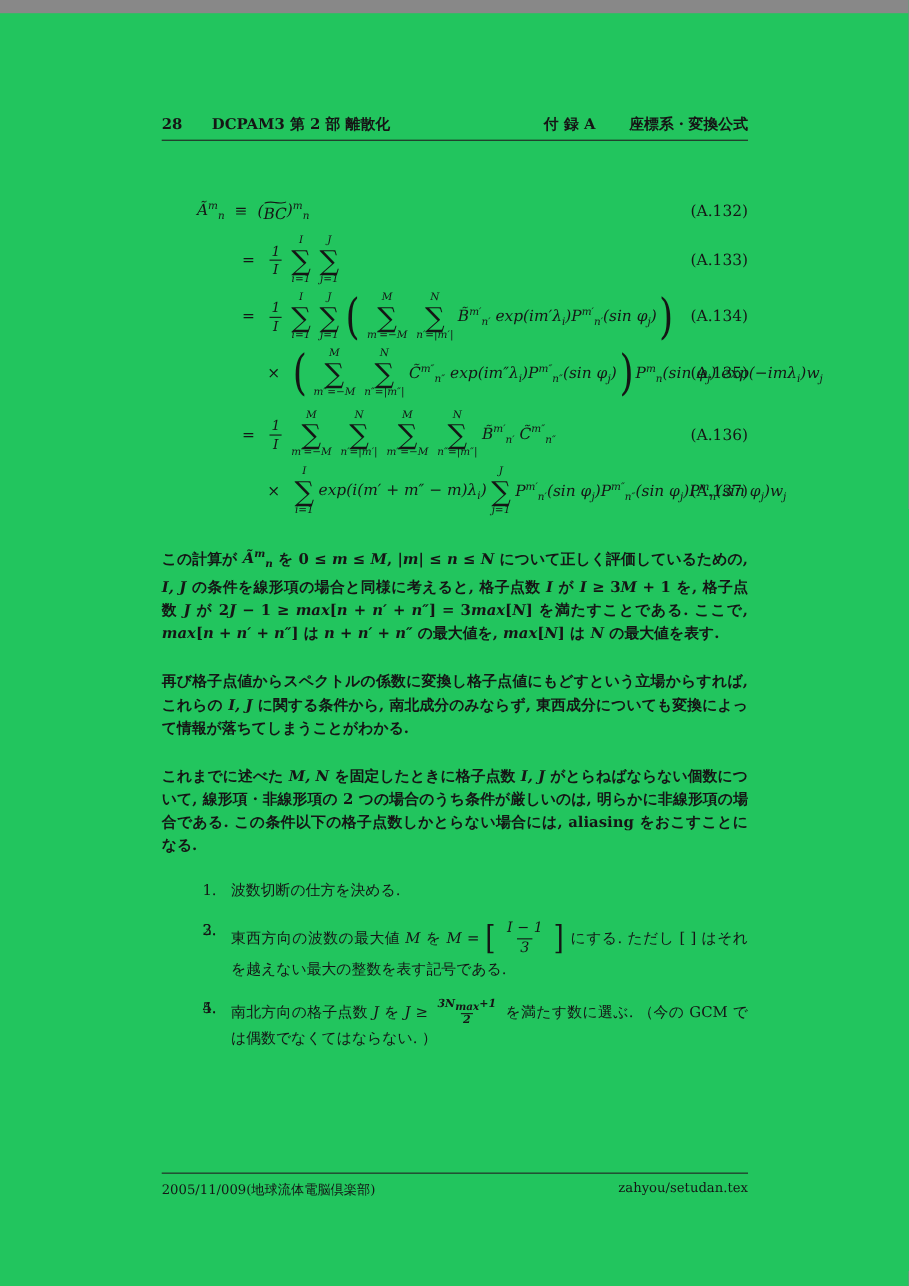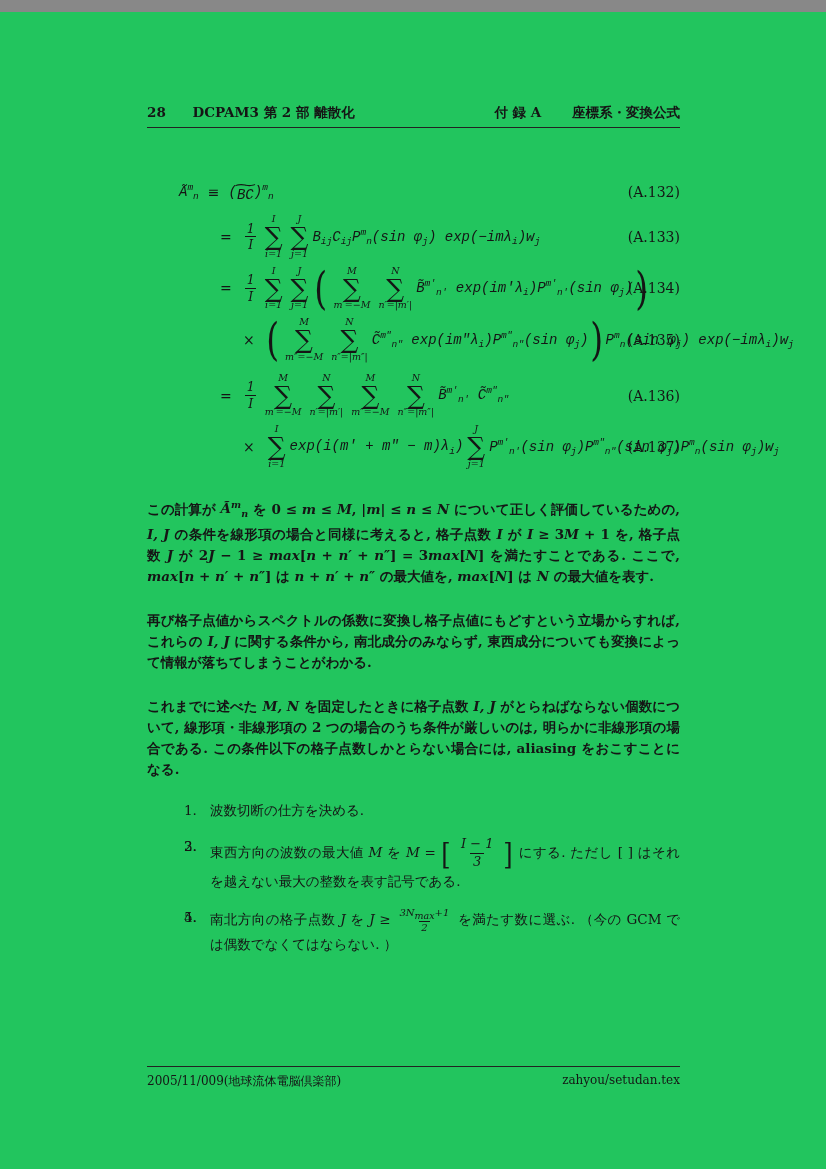--- a/index.html
+++ b/index.html
@@ -16,21 +16,21 @@
   .hdr { display:flex; justify-content:space-between; align-items:baseline;
          margin-top:92px; font-weight:bold; font-size:13.5px; }
   .hdr-left .pgnum { margin-right:22px; }
   .hdr-right span + span { margin-left:26px; }
   .rule { border-top:1px solid #222; margin-top:5px; }
 
   
   .equations { margin-top:52px; }
   .eqrow { position:relative; display:flex; align-items:center; min-height:24px;
            font-family:"DejaVu Serif","Liberation Serif",serif; }
-  .m { font-style:italic; font-size:14px; white-space:nowrap;font-family:Liberation Mono, monospace; }
+  .m { font-style:italic; font-size:14px; white-space:nowrap; }
   .m sup, .m sub, sup, sub { font-size:9.5px; }
   .rel { font-style:normal; font-size:14px; margin:0 9px; }
   .eqnum { position:absolute; right:0; top:50%; transform:translateY(-50%);
            font-style:normal; font-size:14px; }
   .sum { display:inline-flex; flex-direction:column; align-items:center;
          vertical-align:middle; margin:0 4px; line-height:1; }
   .sum .lim { font-size:9.5px; font-style:italic; line-height:1.15; white-space:nowrap; }
   .sum .sig { font-size:25px; font-style:normal; line-height:0.95; }
   .frac { display:inline-flex; flex-direction:column; align-items:center;
           vertical-align:middle; margin:0 3px; line-height:1; }
@@ -56,21 +56,21 @@
            line-height:21px; text-align:justify; }
   .jitem .ino { position:absolute; left:37px; font-style:normal; }
   .bbr { font-size:30px; font-style:normal; font-weight:300; line-height:1;
          vertical-align:middle; transform:scaleX(.8); display:inline-block; }
   .dfrac { display:inline-flex; flex-direction:column; align-items:center;
            vertical-align:middle; line-height:1; margin:0 1px; }
   .dfrac .ft,.dfrac .fb { font-size:13px; font-style:italic; line-height:1.3; padding:0 3px; }
   .dfrac .fb { border-top:1px solid #151515; }
   .sfrac { display:inline-flex; flex-direction:column; align-items:center;
            vertical-align:middle; line-height:1; margin:0 2px; }
-  .sfrac .ft,.sfrac .fb { font-size:10px; font-style:italic; line-height:1.2; padding:0 2px; }
+  .sfrac .ft,.sfrac .fb { font-size:10px; font-style:italic; line-height:1.2; padding:0 2px;font-weight:bold; }
   .sfrac .fb { border-top:1px solid #151515; }
 
   
   .footer { position:absolute; left:147px; right:146px; top:1054px; }
   .footer .frow { display:flex; justify-content:space-between; margin-top:6px;
                   font-size:12px; }
 </style>
 </head>
 <body>
 
@@ -112,21 +112,20 @@
         <span class="sum">
           <span class="lim">I</span>
           <span class="sig">∑</span>
           <span class="lim">i=1</span>
         </span>
         <span class="sum">
           <span class="lim">J</span>
           <span class="sig">∑</span>
           <span class="lim">j=1</span>
         </span>
-        <span class="m">B<sub>ij</sub>C<sub>ij</sub>P<sup>m</sup><sub>n</sub>(sin φ<sub>j</sub>) exp(−imλ<sub>i</sub>)w<sub>j</sub></span>
         <span class="eqnum">(A.133)</span>
       </div>
 
       <div class="eqrow r-eq gap-s">
         <span class="rel">=</span>
         <span class="frac">
           <span class="ft">1</span>
           <span class="fb">I</span>
         </span>
         <span class="sum">

